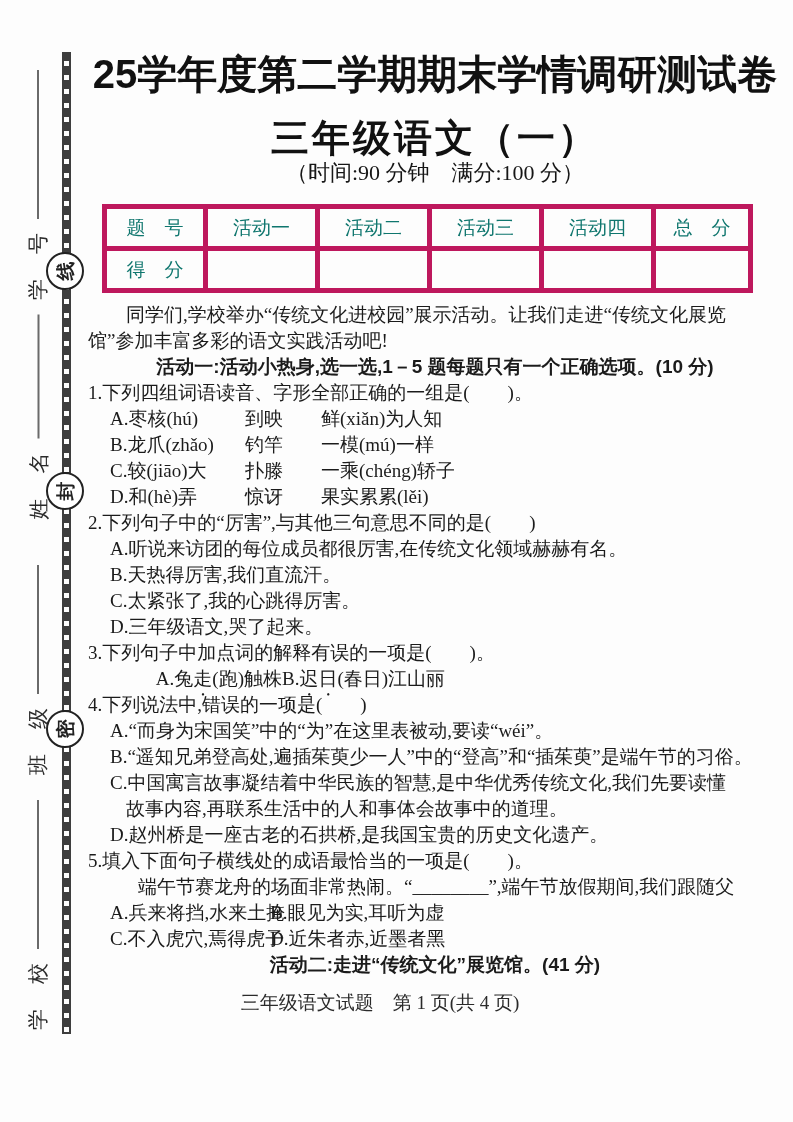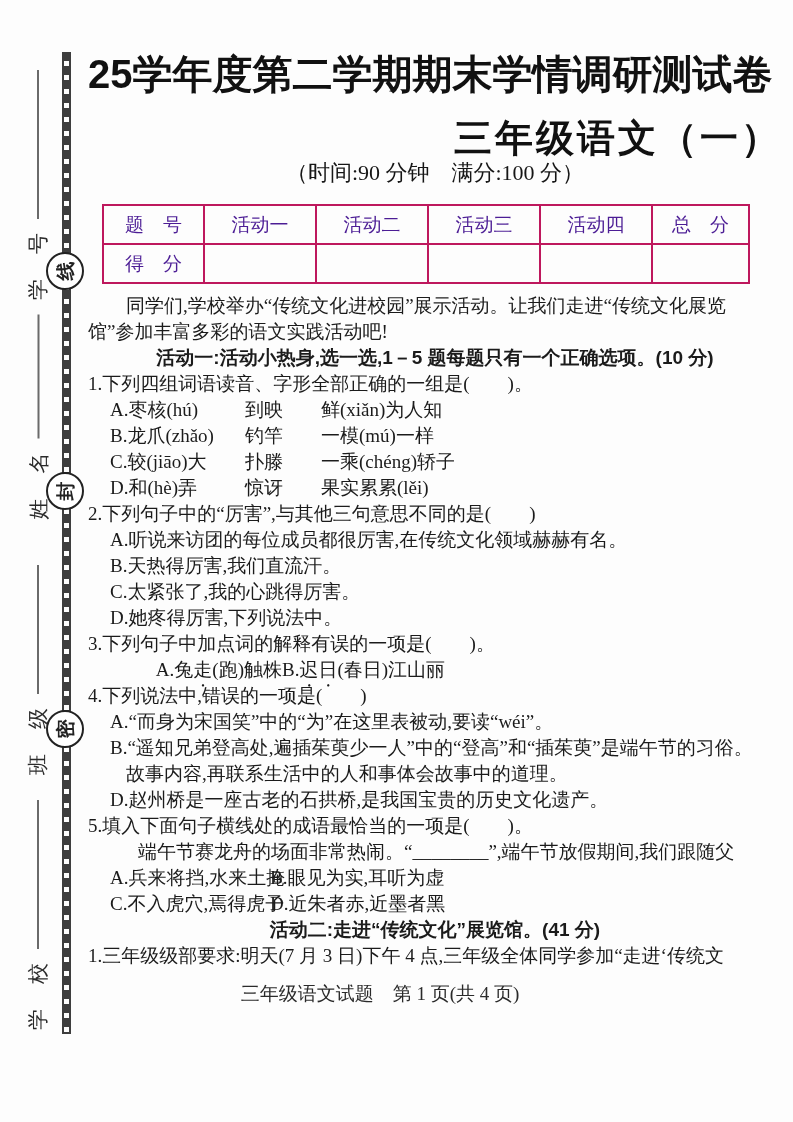--- a/index.html
+++ b/index.html
@@ -12,29 +12,29 @@
      background:repeating-linear-gradient(to bottom,transparent 0 9px,#fdfdfd 9px 14px);}
   .seal-circle{position:absolute;left:46px;width:38px;height:38px;border:2px solid #222;border-radius:50%;
      background:#fff;display:flex;align-items:center;justify-content:center;z-index:2;box-sizing:border-box;}
   .seal-circle span{transform:rotate(-90deg);font-size:19px;font-weight:bold;color:#222;}
   .vfield{position:absolute;height:36px;display:flex;align-items:center;gap:12px;transform:rotate(-90deg);z-index:0;}
   .vfield .vlabel{font-size:21px;color:#2a2a2a;white-space:nowrap;letter-spacing:2px;}
   .vfield .vblank{flex:1;height:0;border-bottom:2px solid #6a6a6a;}
 
   
   #main{position:absolute;left:88px;top:0;width:694px;}
-  .title{margin-top:50px;font-size:40px;line-height:48px;font-weight:bold;
+  .title{margin-top:50px;text-align:center;font-size:40px;line-height:48px;font-weight:bold;
      font-family:"Liberation Sans","DejaVu Sans",sans-serif;letter-spacing:0px;color:#111;}
-  .subtitle{margin-top:18px;text-align:right;font-size:38px;line-height:44px;font-weight:bold;letter-spacing:3px;color:#111;}
+  .subtitle{margin-top:18px;text-align:center;font-size:38px;line-height:44px;font-weight:bold;letter-spacing:3px;color:#111;}
   .info{margin-top:0;text-align:center;font-size:22px;line-height:26px;color:#161616;}
 
   
   table.score{border-collapse:collapse;margin:18px 0 0 14px;width:646px;table-layout:fixed;
      border:2px solid #151515;}
-  table.score td{border:2px solid #be185d;height:37px;text-align:center;font-size:19px;color:#4c1d95;padding:0;}
+  table.score td{border:5px solid #be185d;height:37px;text-align:center;font-size:19px;color:#0f766e;padding:0;}
 
   
   #body{margin-top:9px;font-size:19px;color:#1b1b1b;}
   .ln{height:26px;line-height:26px;white-space:nowrap;}
   .bhead{font-weight:bold;font-family:"Liberation Sans","DejaVu Sans",sans-serif;text-align:center;}
   .ind{padding-left:22px;}
   .ind2{padding-left:38px;}
   .ind3{padding-left:50px;}
   .c1{display:inline-block;width:135px;}
   .c2{display:inline-block;width:76px;}
@@ -131,43 +131,43 @@
         <span class="c1">C.较(jiāo)大</span><span class="c2">扑滕</span><span>一乘(chéng)轿子</span>
       </div>
       <div class="ln ind">
         <span class="c1">D.和(hè)弄</span><span class="c2">惊讶</span><span>果实累累(lěi)</span>
       </div>
 
       <div class="ln">2.下列句子中的“厉害”,与其他三句意思不同的是(　　)</div>
       <div class="ln ind">A.听说来访团的每位成员都很厉害,在传统文化领域赫赫有名。</div>
       <div class="ln ind">B.天热得厉害,我们直流汗。</div>
       <div class="ln ind">C.太紧张了,我的心跳得厉害。</div>
-      <div class="ln ind">D.她疼得厉害,下列说法中。</div>
+      <div class="ln ind">D.三年级语文,哭了起来。</div>
 
       <div class="ln">3.下列句子中加点词的解释有误的一项是(　　)。</div>
       <div class="ln ind">
         <span class="col-l"><span>A.兔</span><span class="emph">走</span><span>(跑)触株</span></span><span><span>B.</span><span class="emph">迟日</span><span>(春日)江山丽</span></span>
       </div>
 
       <div class="ln">4.下列说法中,错误的一项是(　　)</div>
       <div class="ln ind">A.“而身为宋国笑”中的“为”在这里表被动,要读“wéi”。</div>
       <div class="ln ind">B.“遥知兄弟登高处,遍插茱萸少一人”中的“登高”和“插茱萸”是端午节的习俗。</div>
+      <div class="ln ind">C.中国寓言故事凝结着中华民族的智慧,是中华优秀传统文化,我们先要读懂</div>
       <div class="ln ind2">故事内容,再联系生活中的人和事体会故事中的道理。</div>
       <div class="ln ind">D.赵州桥是一座古老的石拱桥,是我国宝贵的历史文化遗产。</div>
 
       <div class="ln">5.填入下面句子横线处的成语最恰当的一项是(　　)。</div>
       <div class="ln ind3">端午节赛龙舟的场面非常热闹。“________”,端午节放假期间,我们跟随父</div>
       <div class="ln ind">
         <span class="col-l5">A.兵来将挡,水来土掩</span><span>B.眼见为实,耳听为虚</span>
       </div>
       <div class="ln ind">
         <span class="col-l5">C.不入虎穴,焉得虎子</span><span>D.近朱者赤,近墨者黑</span>
       </div>
 
       <div class="ln bhead">活动二:走进“传统文化”展览馆。(41 分)</div>
-      <div class="ln">1.三年级级部要求:明天(7 月 3 日)下午 4 点,三年级全体同学参加“走进‘传统文</div>
 
     </div>
 
     <div class="footer">三年级语文试题　第 1 页(共 4 页)</div>
 
   </div>
 </div>
 
 </body></html>

